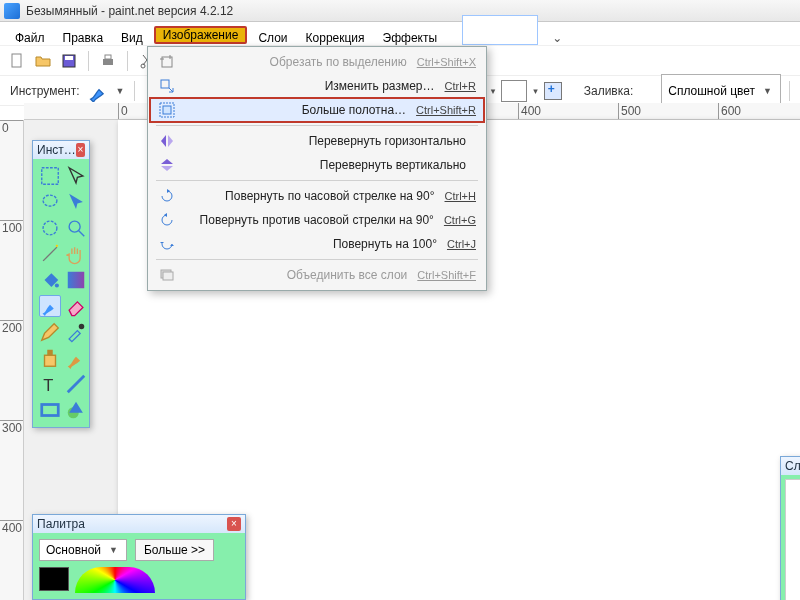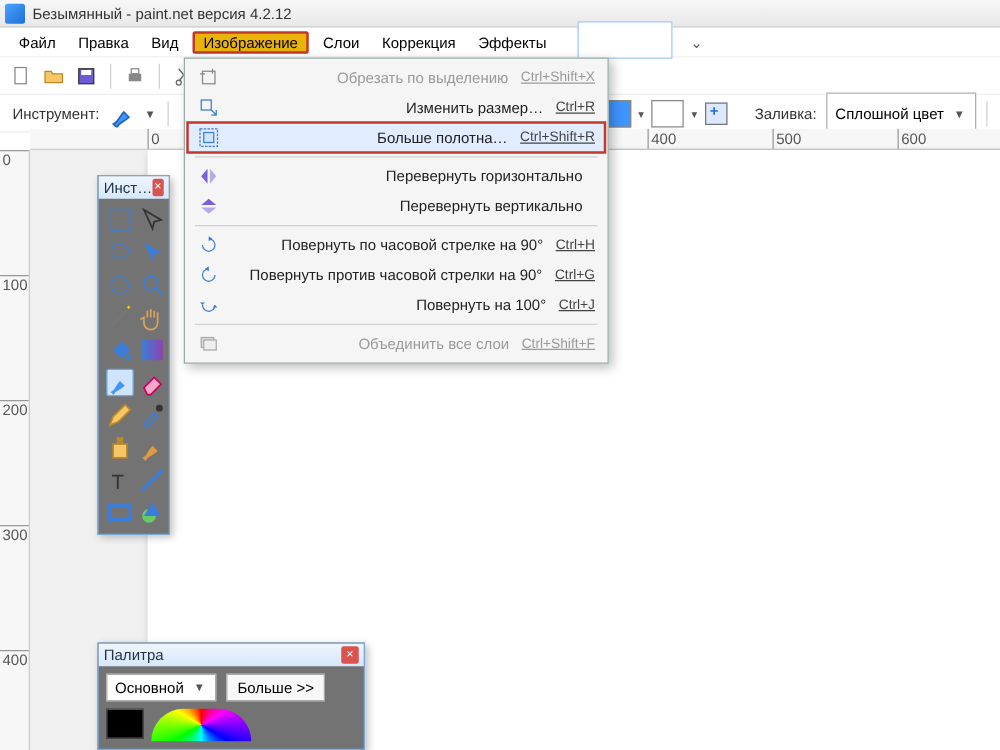--- a/index.html
+++ b/index.html
@@ -4,37 +4,37 @@
 <style>
 * { box-sizing: border-box; margin: 0; padding: 0; font-family: "Segoe UI", Tahoma, sans-serif; font-size: 12px; }
 body { width: 800px; height: 600px; overflow: hidden; background: #fff; position: relative; }
 
 
 .titlebar { height: 22px; background: linear-gradient(#f7f7f7,#e8e8e8); display: flex; align-items: center; padding: 0 4px; border-bottom: 1px solid #c8c8c8; }
 .titlebar .app-icon { width: 16px; height: 16px; background: linear-gradient(135deg,#4aa3ff,#1d6fd6); border-radius: 2px; margin-right: 6px; }
 .titlebar .title { color: #333; }
 
 
-.menubar { height: 24px; display: flex; align-items: center; padding: 0 6px; border-bottom: 1px solid #f0f0f0; }
+.menubar { height: 24px; display: flex; align-items: flex-end; padding: 0 6px; border-bottom: 1px solid #f0f0f0; }
 .menubar .mitem { display: flex; align-items: center; padding: 0 9px; cursor: default; }
 .menubar .mitem.active { border: 2px solid #c0392b; border-radius: 2px; background: #eab308; margin: 1px 2px; padding:0 7px; }
 .menubar .thumb { margin-left: 16px; width: 76px; height: 30px; border:1px solid #9ec6ff; background:#fff; margin-top:-4px; }
 .menubar .chev { margin-left: 8px; color:#555; padding:0 6px;}
 
 
 .toolbar { height: 30px; display: flex; align-items: center; padding: 0 6px; gap: 4px; border-bottom: 1px solid #eee;}
 .tbtn { width: 22px; height: 22px; display:flex; align-items:center; justify-content:center; border-radius:2px;}
 .tbtn svg { width:16px; height:16px; }
 .sep { width:1px; height:20px; background:#d0d0d0; margin:0 4px;}
 .lbl { color:#333; padding:0 4px;}
 .brush-thumb { width:22px;height:22px; display:flex;align-items:center;justify-content:center;}
 .dropdown-arrow { font-size:9px; color:#555; padding:0 2px;}
 .swatch-row { display:flex; align-items:center; gap:4px;}
 .swatch { width:26px; height:22px; border:1px solid #888;}
-.fill-select { display:flex; align-items:center; height:34px; border:1px solid #b0b0b0; background:#fff; padding:0 6px; gap:6px;}
+.fill-select { display:flex; align-items:center; height:34px; border:1px solid #b0b0b0; background:#fff; padding:0 6px; gap:6px;margin-left:20px;}
 .hatch-box { width:18px; height:18px; border:1px solid #777; background:#dbe8ff; position:relative; overflow:hidden;}
 .hatch-box::before{content:"+";position:absolute;left:3px;top:-1px;color:#1d6fd6;font-weight:bold;}
 
 
 .ruler-h { position:absolute; top:103px; left:24px; right:0; height:17px; background:#f7f7f7; border-bottom:1px solid #ccc; font-size:9px; color:#555; overflow:hidden;}
 .ruler-h .tick { position:absolute; top:0; border-left:1px solid #999; height:17px; padding-left:2px; line-height:17px;}
 .ruler-v { position:absolute; top:120px; left:0; width:24px; bottom:0; background:#f7f7f7; border-right:1px solid #ccc; font-size:9px; color:#555;}
 .ruler-v .tick { position:absolute; left:0; right:0; border-top:1px solid #999; text-align:left; padding-left:2px;}
 .canvas-area{ position:absolute; top:120px; left:24px; right:0; bottom:0; background:#f0f0f0;}
 .canvas-page{ position:absolute; top:0; left:94px; width:700px; height:520px; background:#fff; box-shadow:2px 2px 6px rgba(0,0,0,.3);}
@@ -43,21 +43,21 @@
 .dropdown { position:absolute; top:46px; left:147px; width:340px; background:#f5f5f5; border:1px solid #9aa; box-shadow:3px 3px 8px rgba(0,0,0,.25); padding:3px 2px;}
 .dropdown .drow { display:flex; align-items:center; height:24px; padding:0 8px; gap:10px; position:relative;}
 .dropdown .drow .ico { width:18px; height:18px; display:flex; align-items:center; justify-content:center;}
 .dropdown .drow .txt { flex:1; color:#222;text-align:right;}
 .dropdown .drow .sc { color:#444; font-size:11px;text-decoration:underline;}
 .dropdown .drow.disabled .txt,.dropdown .drow.disabled .sc{ color:#9a9a9a;}
 .dropdown .drow.hl { background:#e1ecff; outline:2px solid #c0392b; outline-offset:-1px;}
 .dropdown hr{ border:none; border-top:1px solid #d0d0d0; margin:3px 6px;}
 
 
-.panel { position:absolute; background:#737373; border:1px solid #7aa8d8; box-shadow:2px 2px 6px rgba(0,0,0,.25);margin-left:46px;}
+.panel { position:absolute; background:#86efac; border:1px solid #7aa8d8; box-shadow:2px 2px 6px rgba(0,0,0,.25);}
 .panel .ptitle { height:18px; background:linear-gradient(#eef5ff,#d6e7fb); display:flex; align-items:center; justify-content:space-between; padding:0 4px; font-size:11px; color:#234;}
 .panel .ptitle .xbtn{ width:14px;height:14px;background:#d9534f;color:#fff;display:flex;align-items:center;justify-content:center;border-radius:2px;font-size:10px;line-height:1;}
 
 
 #tools { top:140px; left:32px; width:58px;}
 #tools .grid{ display:grid; grid-template-columns:1fr 1fr; gap:4px; padding:6px;}
 #tools .tool{ width:22px;height:22px; display:flex; align-items:center; justify-content:center; border-radius:2px;}
 #tools .tool.sel{ background:#cfe4ff; border:1px solid #6fa8e8;}
 
 

